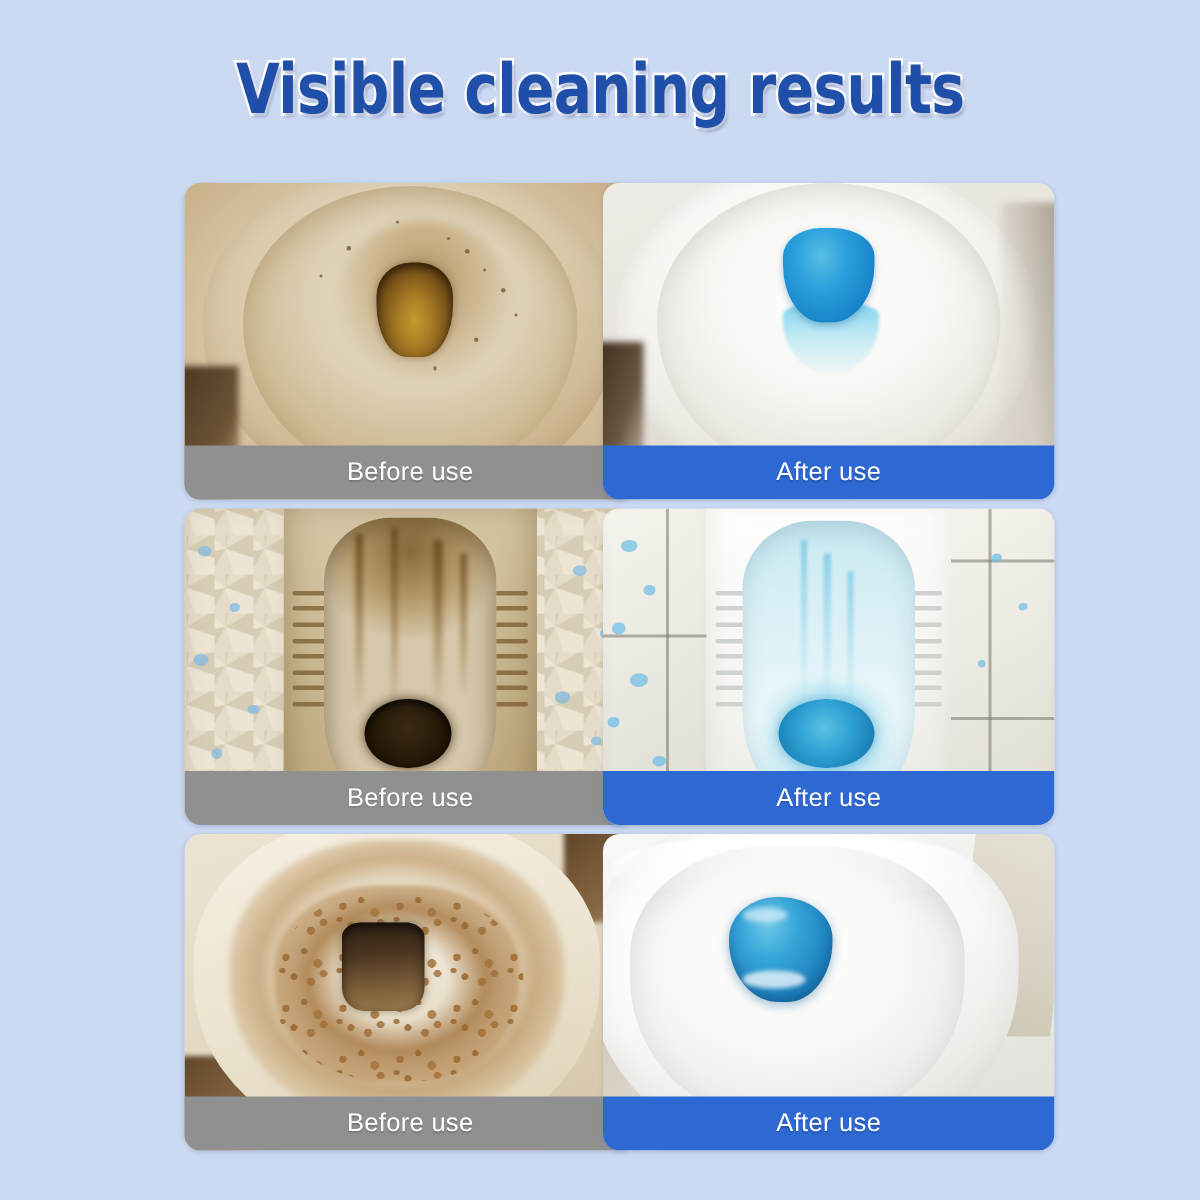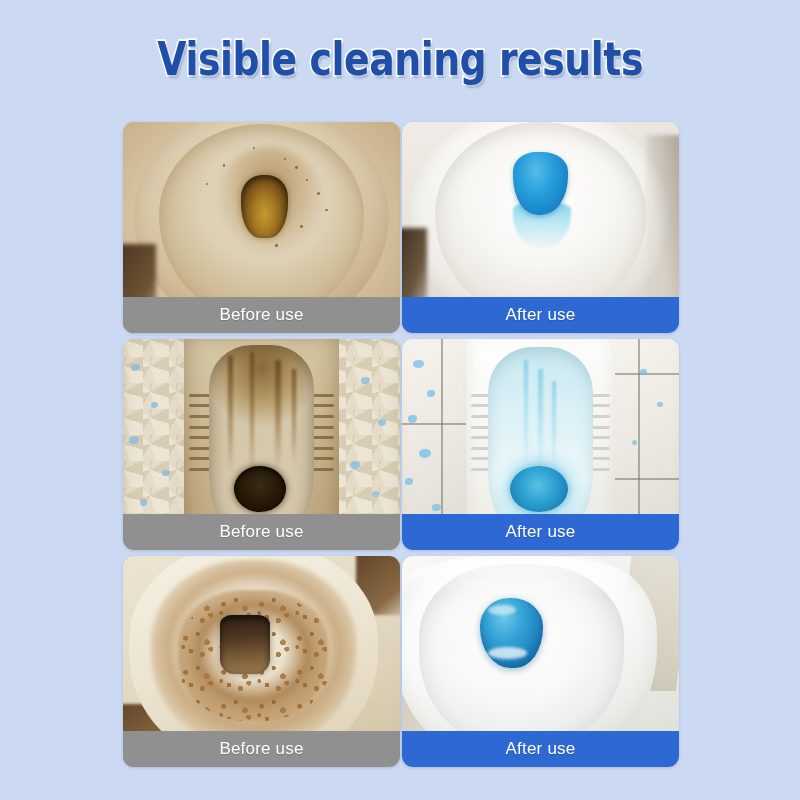--- a/index.html
+++ b/index.html
@@ -57,20 +57,21 @@
     row-gap: 6px;
   }
 
   .card {
     position: relative;
     width: 277px;
     height: 211px;
     border-radius: 11px;
     overflow: hidden;
     box-shadow: 0 1px 3px rgba(80, 100, 150, 0.25);
+    padding-left: 24px;
   }
 
   .photo {
     position: absolute;
     inset: 0;
     overflow: hidden;
   }
 
   .label-bar {
     position: absolute;

